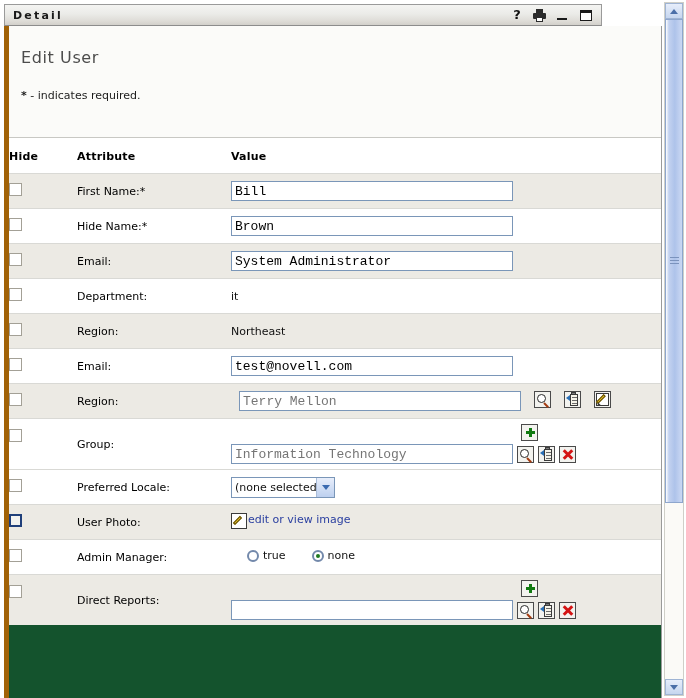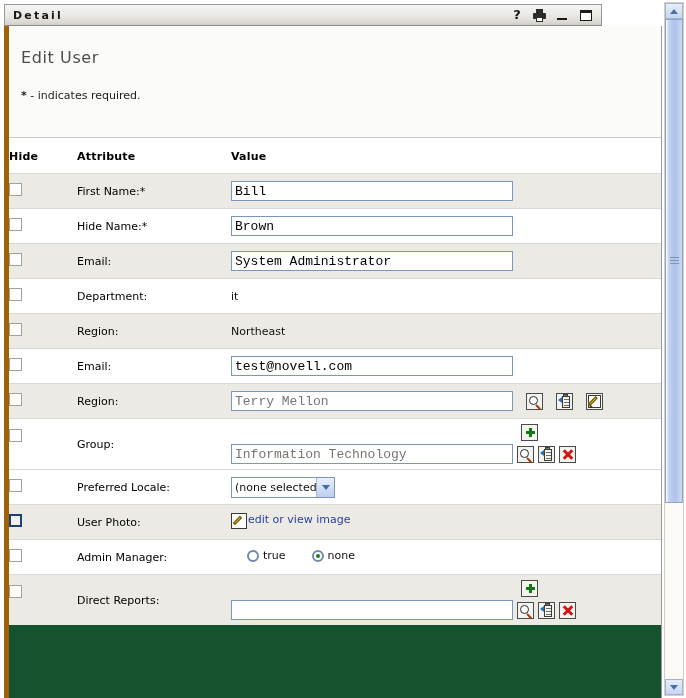--- a/index.html
+++ b/index.html
@@ -270,21 +270,21 @@
     content: "";
     position: absolute;
     left: 2px; top: 2px;
     width: 4px; height: 4px;
     border-radius: 50%;
     background: #1f7a1f;
   }
   .rad-label { font-size: 11px; color: #111; }
 
   
-  .icon-row { display: inline-flex; align-items: center; gap: 13px; vertical-align: middle; }
+  .icon-row { display: inline-flex; gap: 13px; vertical-align: middle; margin-left: 8px; }
   .ibtn {
     width: 17px;
     height: 17px;
     box-sizing: border-box;
     border: 1px solid #4a4a4a;
     background: #f3f3ef;
     position: relative;
     display: inline-block;
     cursor: pointer;
     vertical-align: middle;

